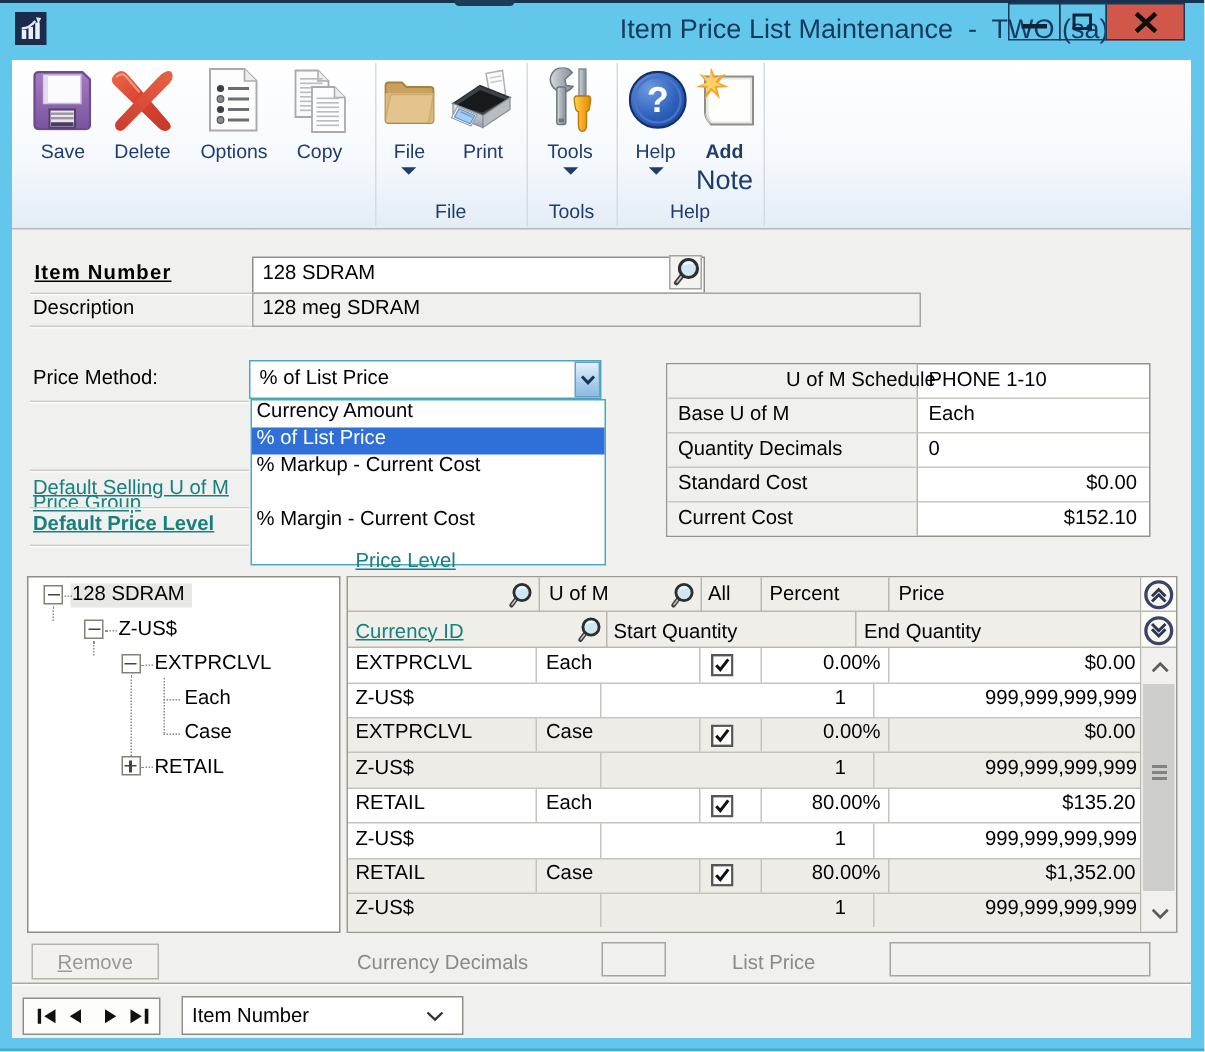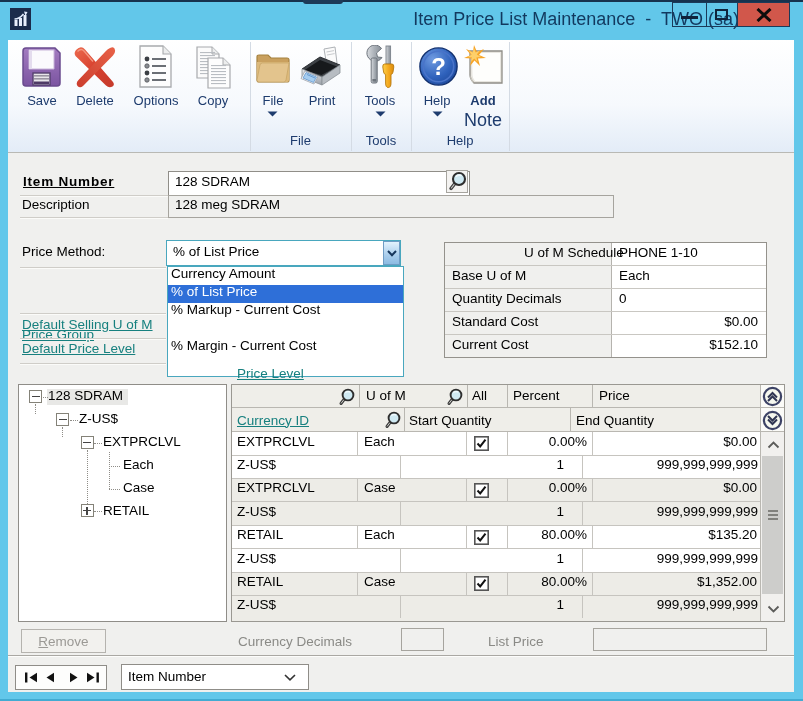--- a/index.html
+++ b/index.html
@@ -225,21 +225,21 @@
     <path d="M7.8 5.6 Q10 3.4 13.6 4.6" stroke="#f2fafd" stroke-width="1.6" fill="none"></path>
   </svg>
 
   <div class="t13" style="left:22px;top:243.5px;">Price Method:</div>
   <div class="fline" style="left:20px;top:266.5px;width:146px;"></div>
 
   <div class="lnk" style="left:22px;top:306px;margin-top:21px;">Price Group</div>
   <div class="fline" style="left:20px;top:312.5px;width:146px;"></div>
   <div class="lnk" style="left:22px;top:317px;">Default Selling U of M</div>
   <div class="fline" style="left:20px;top:338px;width:146px;"></div>
-  <div class="lnk" style="left:22px;top:341px;">Default Price Level</div>
+  <div class="lnk" style="left:22px;top:341px;font-weight:bold;">Default Price Level</div>
   <div class="fline" style="left:20px;top:362.5px;width:146px;"></div>
 
   <div class="wbox" style="left:166px;top:240px;width:235px;height:26px;border-color:#49a7be;"></div>
   <div class="t13" style="left:173px;top:244px;">% of List Price</div>
   <div style="left:383px;top:241px;width:17px;height:24px;background:linear-gradient(#e3f2fd,#a9cdec 60%,#8cbbe2);border:1px solid #6f9cc4;"></div>
   <svg style="left:387px;top:250px;" width="10" height="7" viewBox="0 0 10 7">
       <path d="M1 1 L5 5.2 L9 1" stroke="#16365c" stroke-width="2" fill="none"></path>
     </svg>
 
   <div style="left:167px;top:266px;width:237px;height:111px;background:#fff;border:1px solid #49a7be;"></div>

